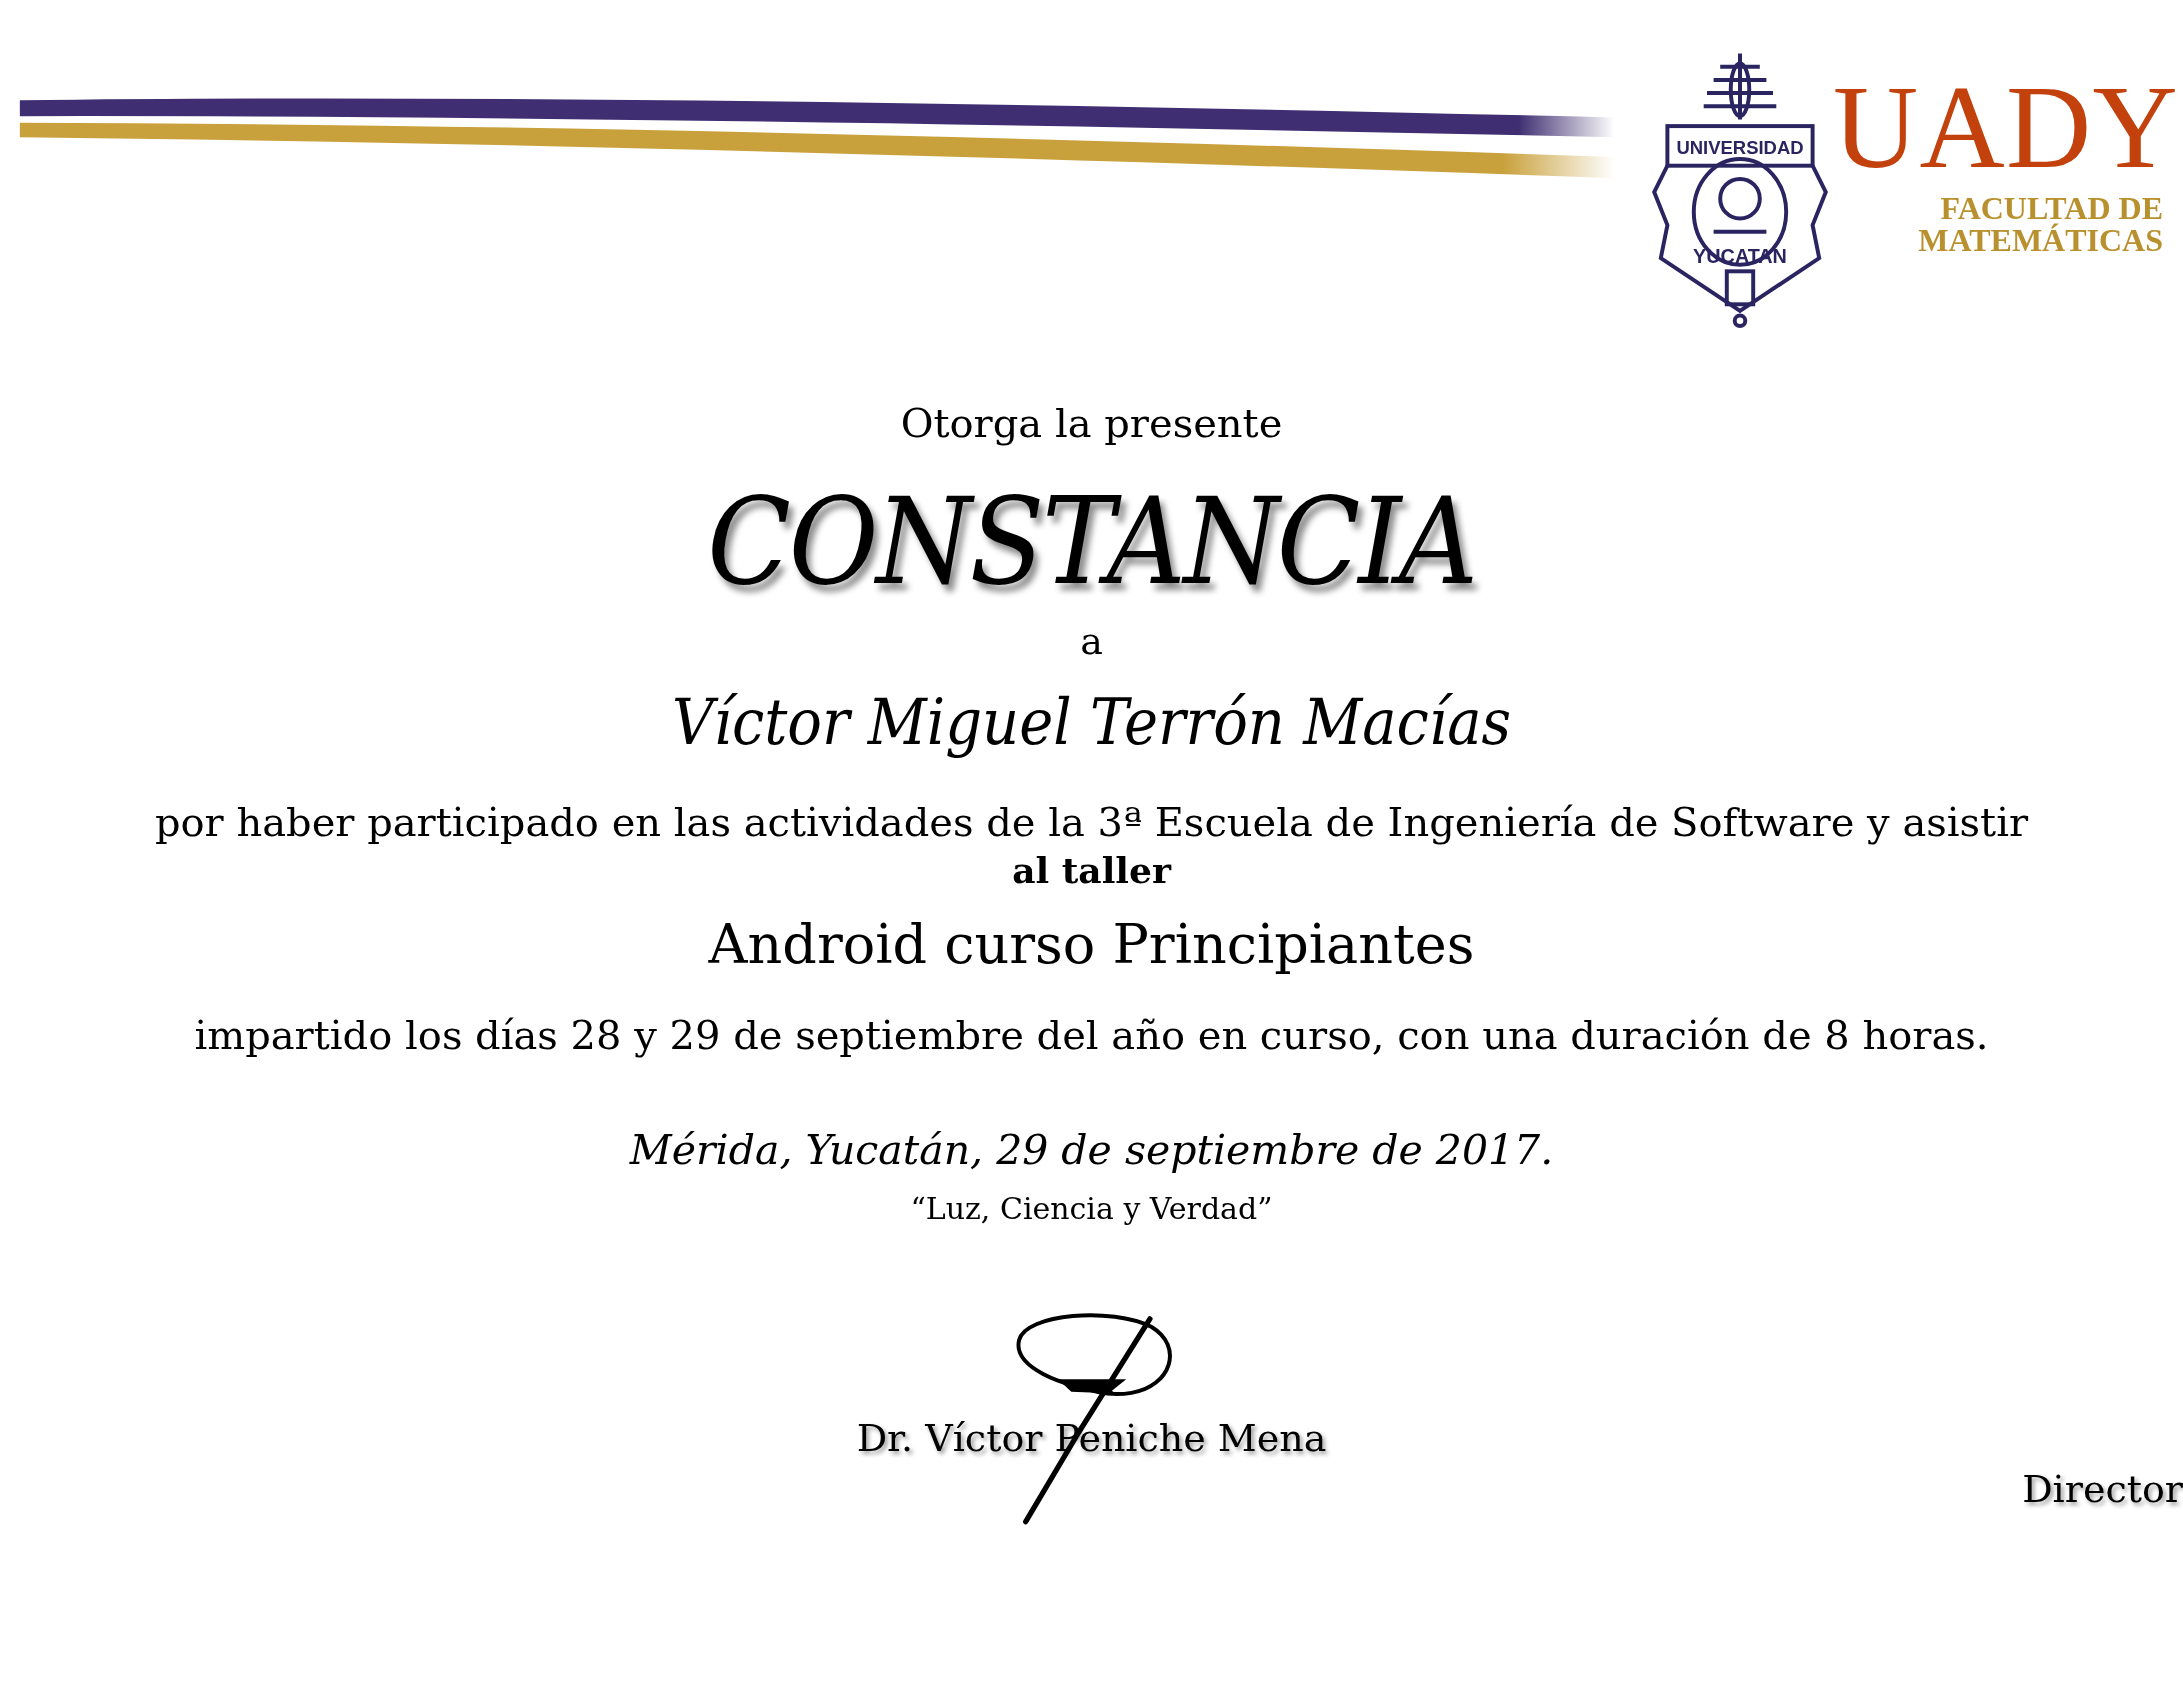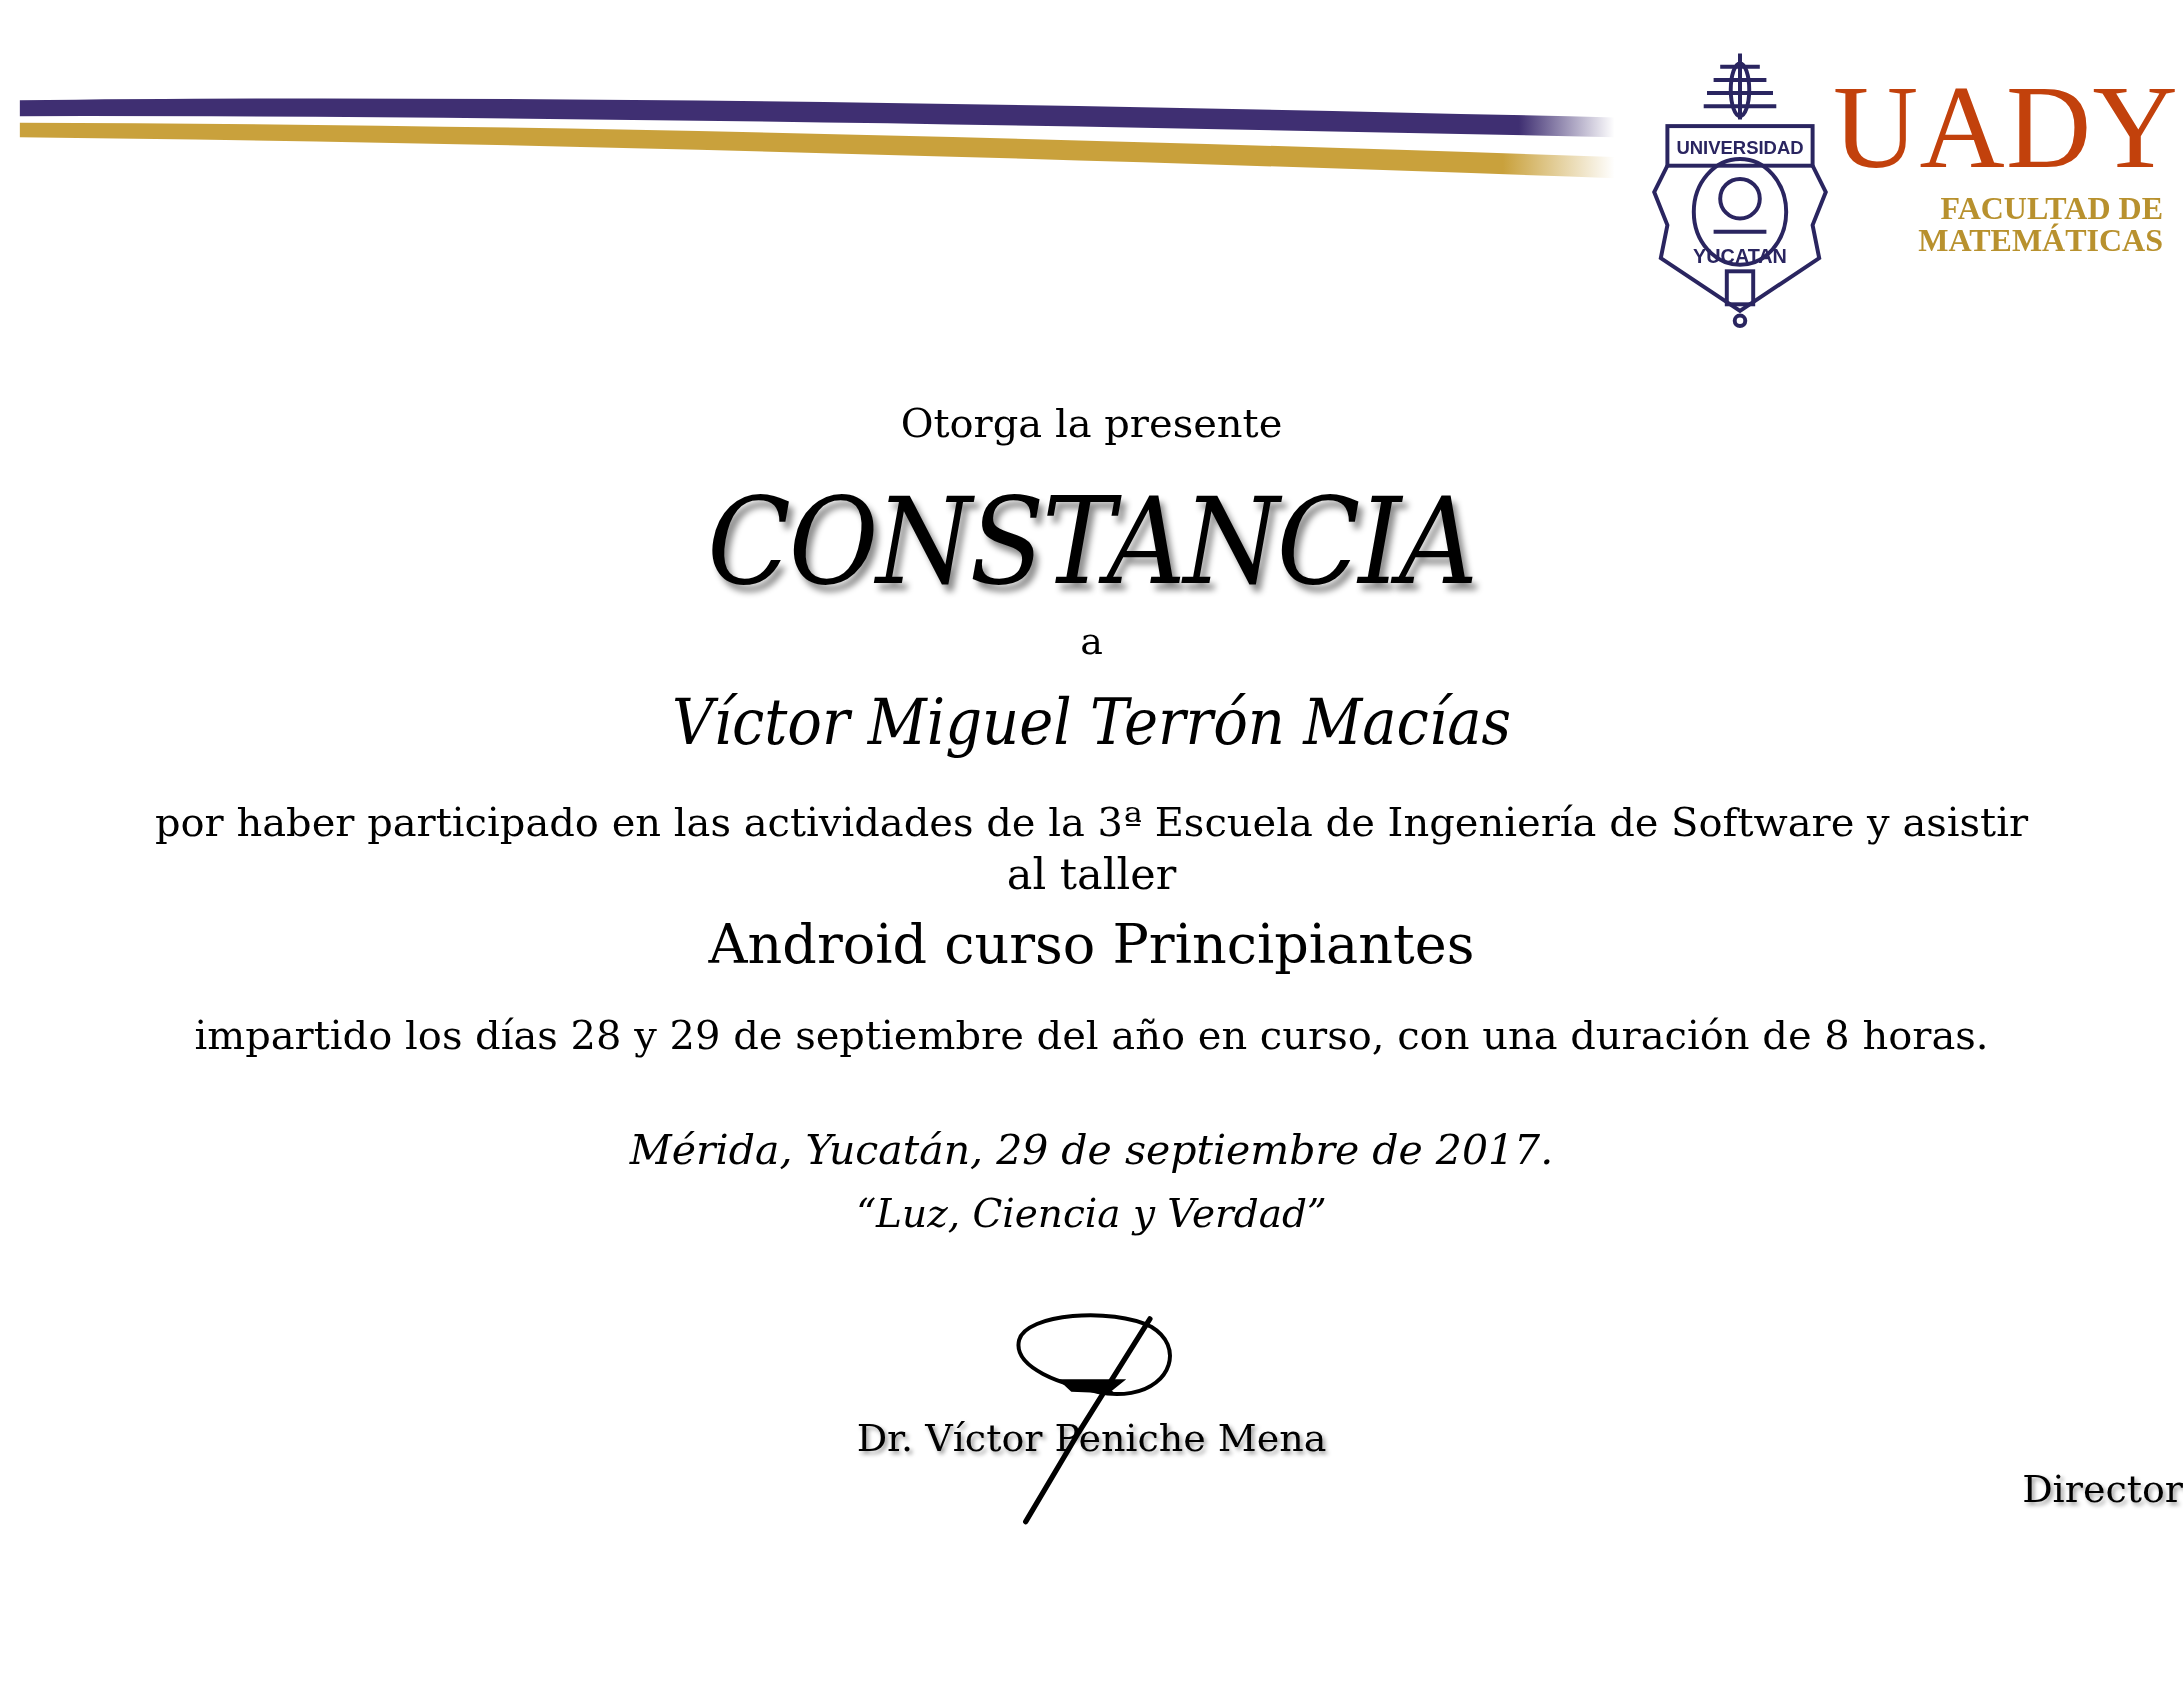--- a/index.html
+++ b/index.html
@@ -8,25 +8,25 @@
   .center{left:0;width:2183px;text-align:center;}
   #swoosh{left:0;top:66px;width:1641px;height:132px;}
   #seal{left:1641px;top:40px;width:198px;height:291px;}
   .uady{left:1833px;top:69px;font-family:"Liberation Serif",serif;font-size:118px;color:#c2410c;letter-spacing:1.3px;line-height:1;}
   .fac{left:1892px;width:271px;text-align:right;font-family:"Liberation Serif",serif;font-weight:bold;font-size:32px;color:#b8912e;line-height:1;}
   .otorga{top:400px;font-size:40px;}
   .constancia{top:473px;font-size:119px;font-style:italic;font-family:"DejaVu Serif",serif;letter-spacing:-2.6px;text-shadow:5.3px 6.6px 6.6px rgba(0,0,0,0.45);transform:scaleX(0.92);}
   .a{top:619px;font-size:38px;}
   .name{top:685px;font-size:64px;font-style:italic;transform:scaleX(0.9);}
   .body1{top:799px;font-size:40px;}
-  .body2{top:849px;font-size:43px;}
+  .body2{top:849px;font-size:36px;font-weight:bold;}
   .taller{top:913px;font-size:54px;}
   .body3{top:1012px;font-size:40px;}
   .date{top:1095px;font-size:41px;font-style:italic;margin-top:31px;}
-  .motto{top:1191px;font-size:39px;font-style:italic;}
+  .motto{top:1191px;font-size:30px;}
   .signer{top:1416px;font-size:38px;text-shadow:2.6px 3.3px 4px rgba(0,0,0,0.4);}
   .role{top:1467px;font-size:38px;text-shadow:2.6px 3.3px 4px rgba(0,0,0,0.4);text-align:right;}
   #signature{left:999px;top:1307px;width:212px;height:218px;}
 </style>
 </head>
 <body>
 
 <svg id="swoosh" class="abs" viewBox="0 0 2480 200" preserveAspectRatio="none">
   <defs>
     <linearGradient id="gp" x1="0" x2="1" y1="0" y2="0">

